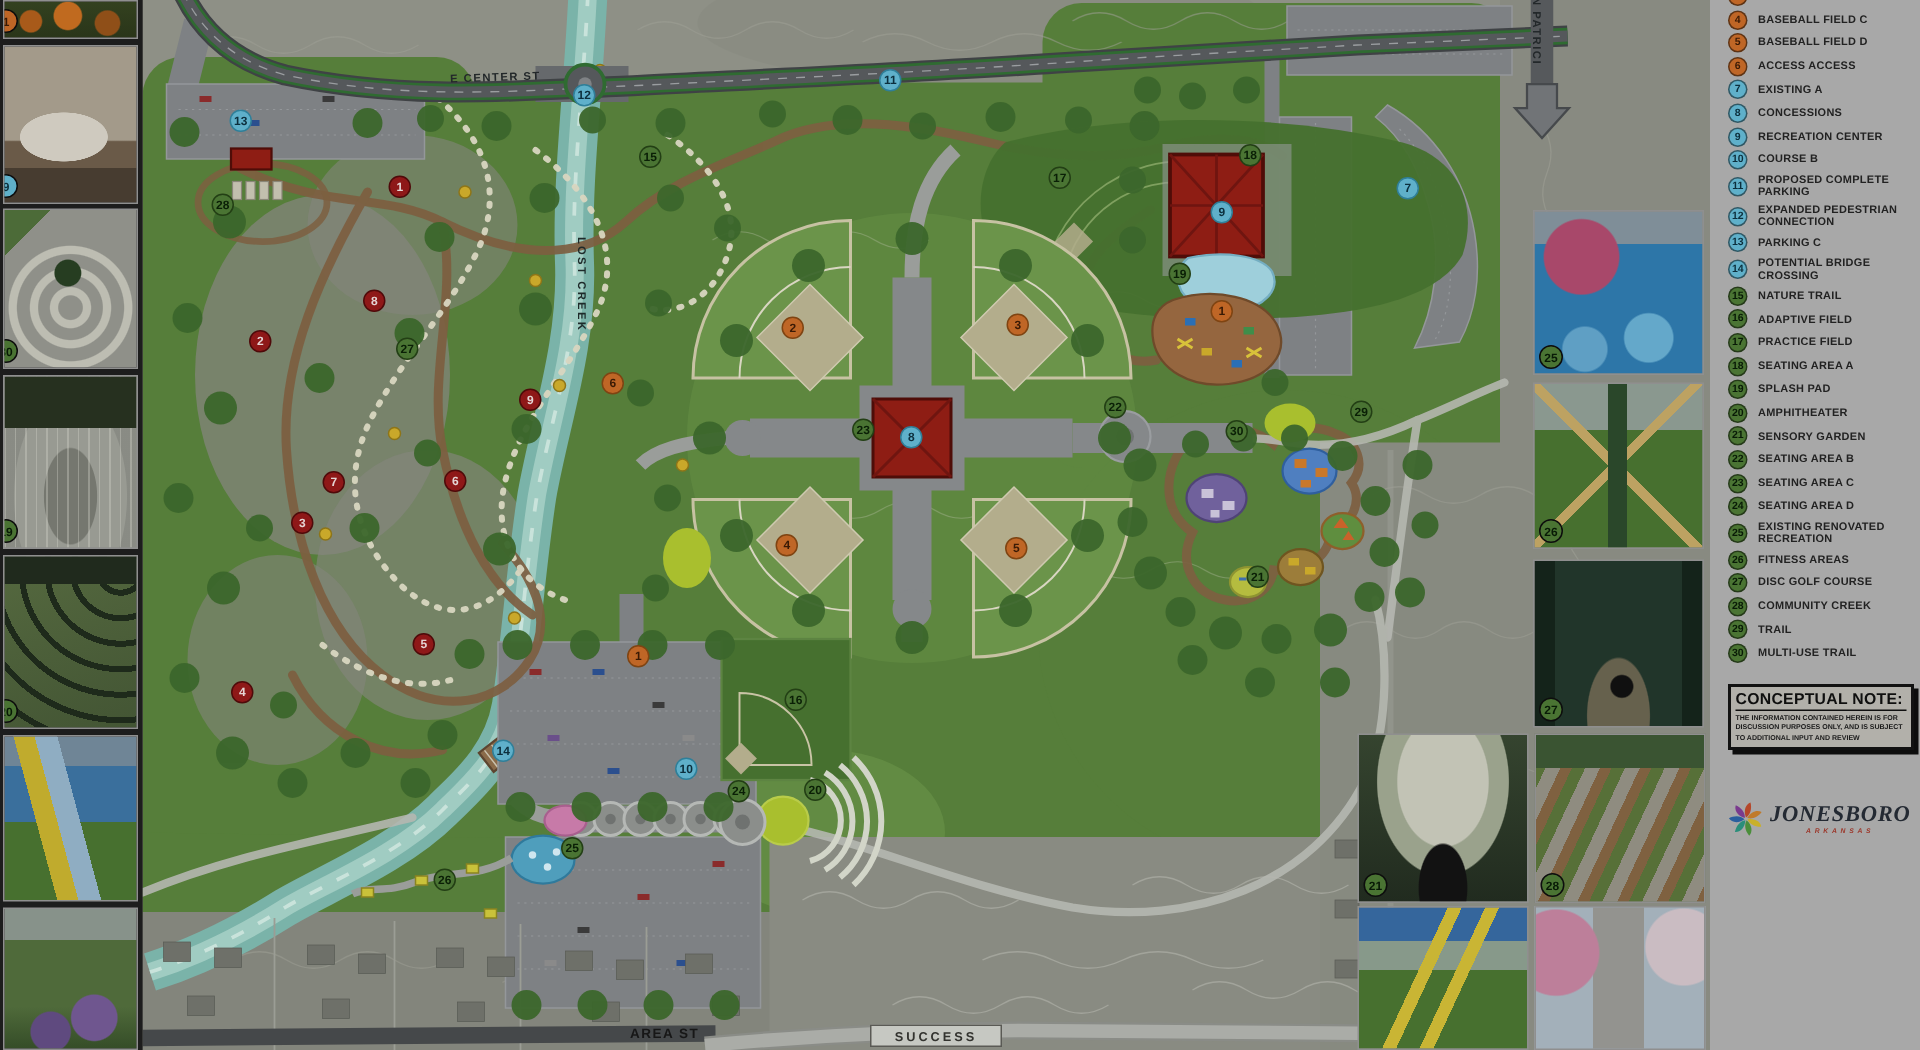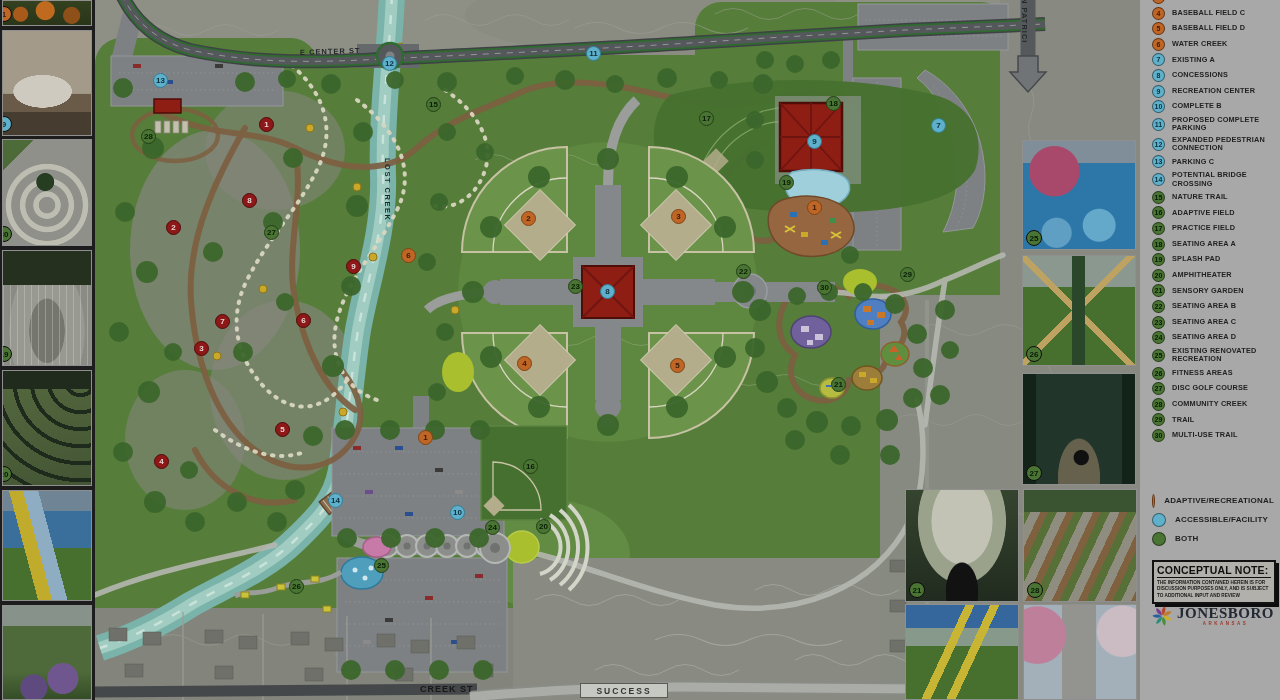--- a/index.html
+++ b/index.html
@@ -89,21 +89,21 @@
   .lg-label{font-size:7.3px;font-weight:bold;color:#222;line-height:1.18;width:102px;letter-spacing:.2px;}
   #legend-key{margin-top:52px;}
   .key-row{display:flex;align-items:center;gap:9px;margin-bottom:5px;}
   .key-dot{width:14px;height:14px;border-radius:50%;border:1px solid rgba(0,0,0,.45);}
   .key-label{font-size:8px;font-weight:bold;color:#1f1f1f;letter-spacing:.2px;}
   #note-box{margin-top:14px;background:#b2b0aa;border:2px solid #121212;box-shadow:3px 3px 0 #0d0d0d;
      padding:2px 3px 3px;width:124px;}
   #note-title{font-size:10.5px;font-weight:bold;color:#0f0f0f;border-bottom:1.5px solid #0f0f0f;
      padding-bottom:1px;letter-spacing:.2px;}
   #note-body{font-size:4.7px;font-weight:bold;color:#1a1a1a;margin-top:2px;line-height:1.35;}
-  #logo{display:flex;align-items:center;justify-content:center;gap:4px;}
+  #logo{margin-top:34px;display:flex;align-items:center;gap:4px;font-style:italic;}
   #logo-text{display:flex;flex-direction:column;align-items:center;}
   #logo-name{font-family:"Liberation Serif",serif;font-size:15px;font-weight:bold;color:#242a33;letter-spacing:.5px;}
   #logo-sub{font-size:4.5px;font-weight:bold;color:#9c372a;letter-spacing:2.5px;margin-top:-1px;}
 </style>
 </head>
 <body>
 
 <div id="stage">
 
   <div id="map-area">
@@ -514,21 +514,21 @@
 
       <path d="M-5,692 L382,689" stroke="#45484a" stroke-width="11"></path>
       <path d="M375,697 C450,690 520,687 585,687 L830,689" stroke="#8a8c87" stroke-width="12" fill="none"></path>
       <path d="M375,697 C450,690 520,687 585,687 L830,689" stroke="#aaaca7" stroke-width="9" fill="none"></path>
     </svg>
 
     
     <div class="map-label" id="lbl-center-st">E CENTER ST</div>
     <div class="map-label vert" id="lbl-lost-creek">LOST CREEK</div>
     <div class="map-label vert" id="lbl-n-patrick">N PATRICK ST</div>
-    <div class="map-label" id="lbl-belt-st">CREEK ST</div>
+    <div class="map-label" id="lbl-belt-st">AREA ST</div>
     <div id="success-box">SUCCESS</div>
   </div>
 
   <div id="markers">
       <div class="mk mk-bl" style="left: 153px; top: 73px;">13</div>
       <div class="mk mk-bl" style="left: 382px; top: 56px;">12</div>
       <div class="mk mk-bl" style="left: 586px; top: 46px;">11</div>
       <div class="mk mk-bl" style="left: 600px; top: 284px;">8</div>
       <div class="mk mk-bl" style="left: 807px; top: 134px;">9</div>
       <div class="mk mk-bl" style="left: 931px; top: 118px;">7</div>
@@ -597,37 +597,37 @@
         <div class="lg-row">
           <span class="lg-badge b-or">4</span>
           <span class="lg-label">BASEBALL FIELD C</span>
         </div>
         <div class="lg-row">
           <span class="lg-badge b-or">5</span>
           <span class="lg-label">BASEBALL FIELD D</span>
         </div>
         <div class="lg-row">
           <span class="lg-badge b-or">6</span>
-          <span class="lg-label">WATER CREEK</span>
+          <span class="lg-label">ACCESS ACCESS</span>
         </div>
         <div class="lg-row">
           <span class="lg-badge b-bl">7</span>
           <span class="lg-label">EXISTING A</span>
         </div>
         <div class="lg-row">
           <span class="lg-badge b-bl">8</span>
           <span class="lg-label">CONCESSIONS</span>
         </div>
         <div class="lg-row">
           <span class="lg-badge b-bl">9</span>
           <span class="lg-label">RECREATION CENTER</span>
         </div>
         <div class="lg-row">
           <span class="lg-badge b-bl">10</span>
-          <span class="lg-label">COMPLETE B</span>
+          <span class="lg-label">COURSE B</span>
         </div>
         <div class="lg-row">
           <span class="lg-badge b-bl">11</span>
           <span class="lg-label">PROPOSED COMPLETE PARKING</span>
         </div>
         <div class="lg-row">
           <span class="lg-badge b-bl">12</span>
           <span class="lg-label">EXPANDED PEDESTRIAN CONNECTION</span>
         </div>
         <div class="lg-row">
@@ -694,34 +694,20 @@
           <span class="lg-badge b-gr">28</span>
           <span class="lg-label">COMMUNITY CREEK</span>
         </div>
         <div class="lg-row">
           <span class="lg-badge b-gr">29</span>
           <span class="lg-label">TRAIL</span>
         </div>
         <div class="lg-row">
           <span class="lg-badge b-gr">30</span>
           <span class="lg-label">MULTI-USE TRAIL</span>
-        </div>
-      </div>
-    <div id="legend-key">
-        <div class="key-row">
-          <span class="key-dot" style="background: rgb(191, 102, 38);"></span>
-          <span class="key-label">ADAPTIVE/RECREATIONAL</span>
-        </div>
-        <div class="key-row">
-          <span class="key-dot" style="background: rgb(95, 176, 202);"></span>
-          <span class="key-label">ACCESSIBLE/FACILITY</span>
-        </div>
-        <div class="key-row">
-          <span class="key-dot" style="background: rgb(74, 116, 51);"></span>
-          <span class="key-label">BOTH</span>
         </div>
       </div>
     <div id="note-box">
       <div id="note-title">CONCEPTUAL NOTE:</div>
       <div id="note-body">THE INFORMATION CONTAINED HEREIN IS FOR DISCUSSION PURPOSES ONLY, AND IS SUBJECT TO ADDITIONAL INPUT AND REVIEW</div>
     </div>
     <div id="logo">
       <svg width="24" height="24" viewBox="0 0 24 24">
         <g>
           <path d="M12,11 C10,6 12,2 15,1 C16,5 15,9 12,11 Z" fill="#b5472a"></path>

